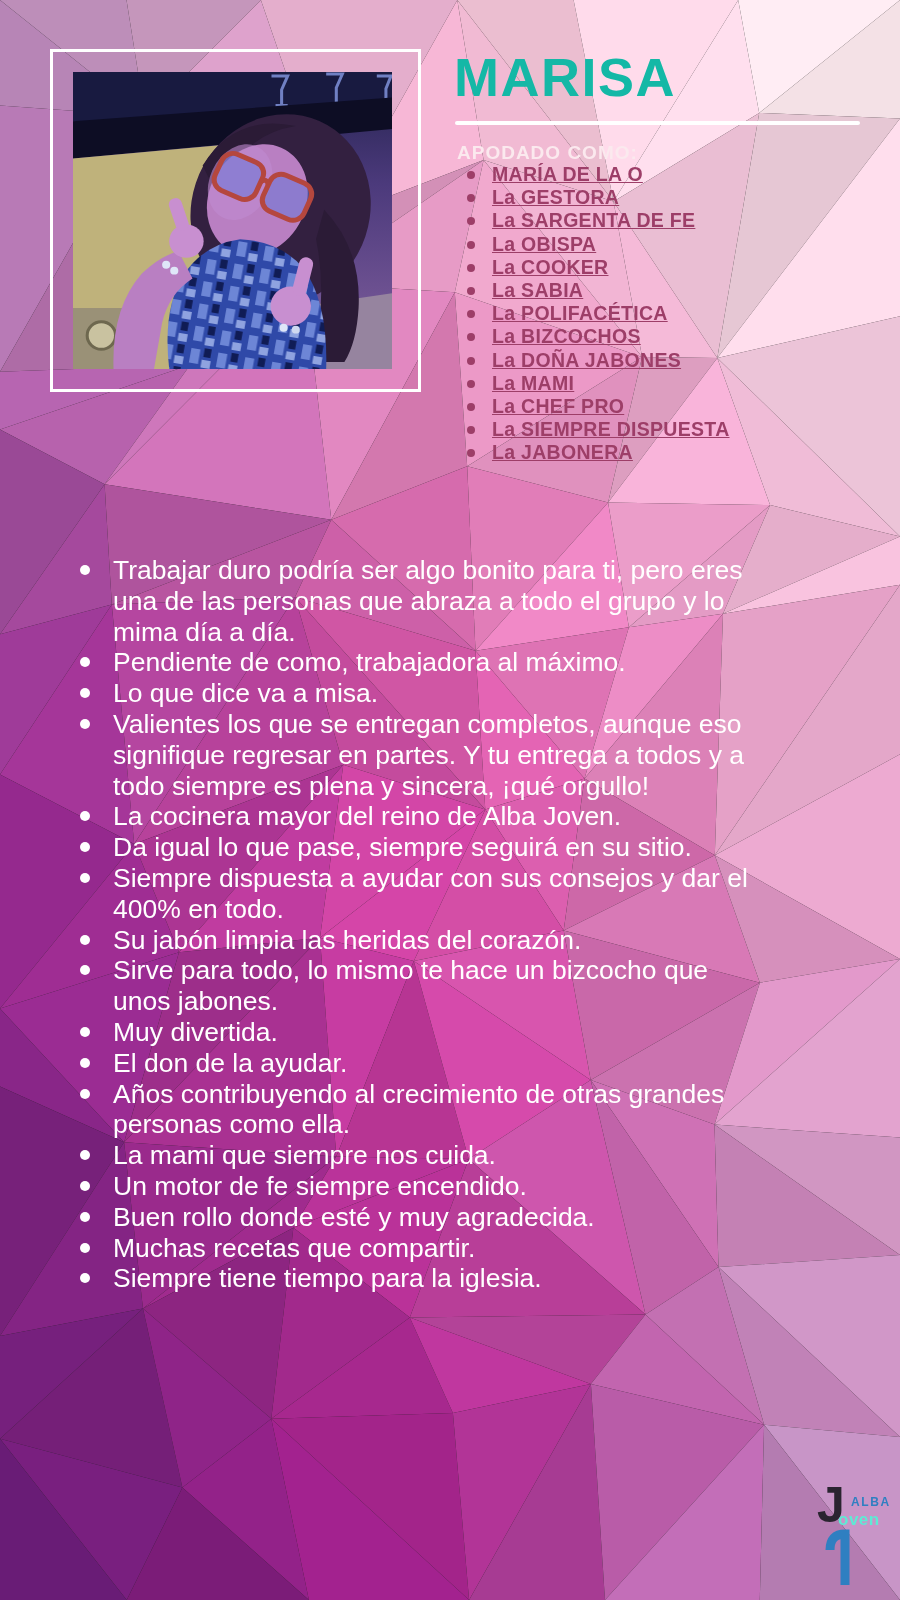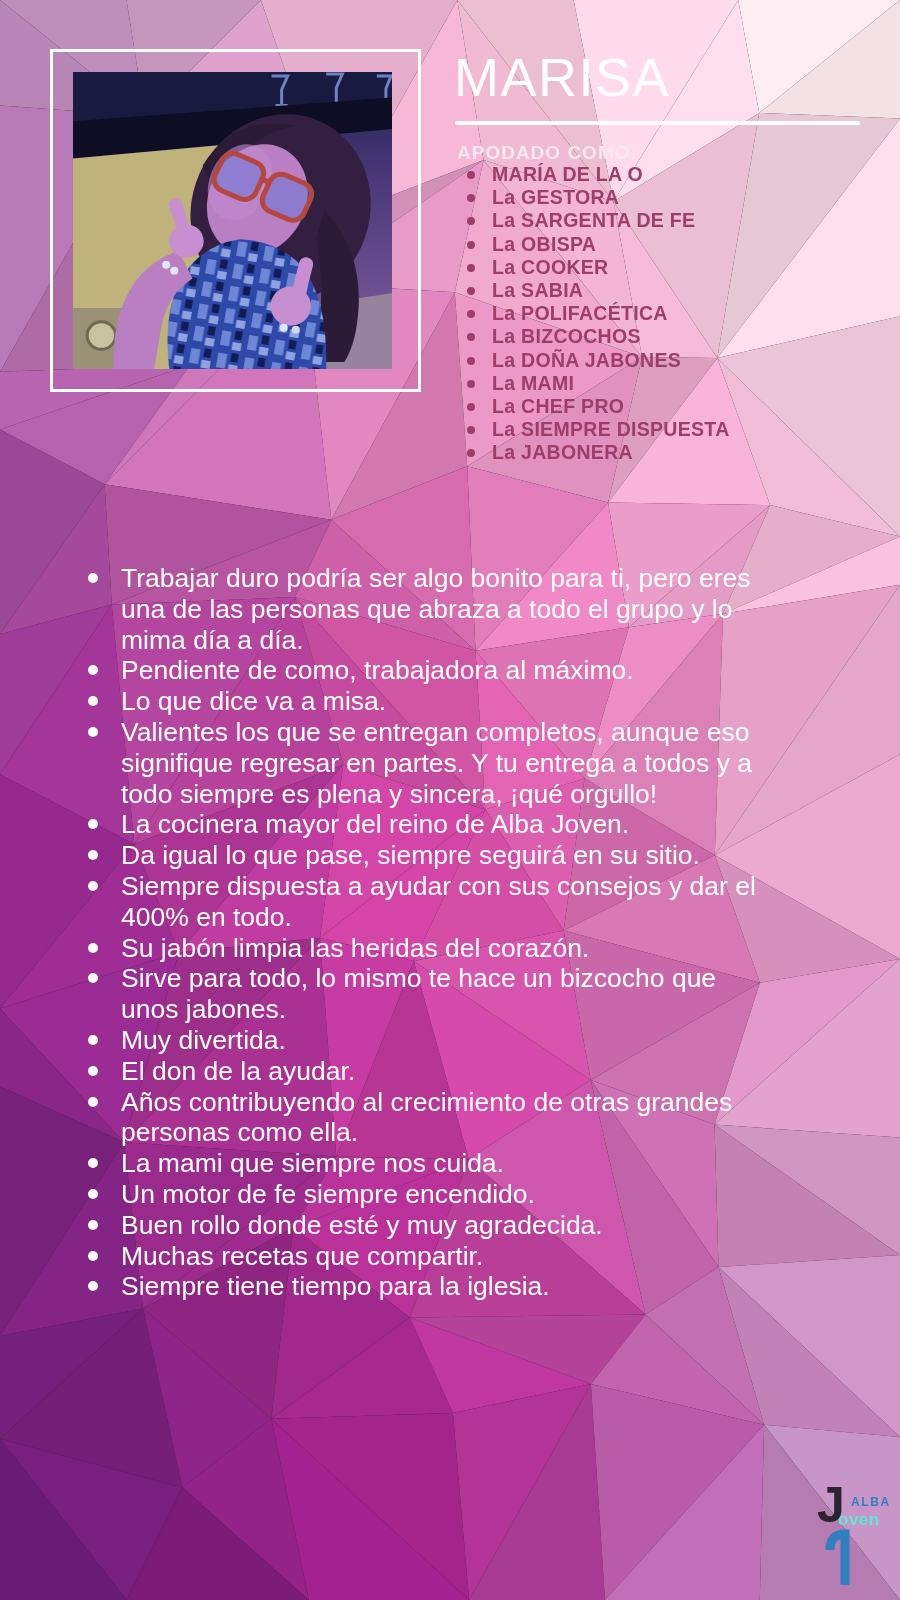--- a/index.html
+++ b/index.html
@@ -12,47 +12,48 @@
   
   .photo-frame{
     position:absolute;left:50px;top:49px;width:371px;height:343px;
     border:3px solid #ffffff;box-sizing:border-box;padding:20px 26px 20px 20px;
   }
   .photo-frame svg{display:block;width:100%;height:100%;}
 
   
   .page-title{
     position:absolute;left:454px;top:50px;
-    font-size:54px;font-weight:400;color:#ffffff;letter-spacing:1.5px;line-height:1;
+    font-size:54px;font-weight:700;color:#14b8a6;letter-spacing:1.5px;line-height:1;
   }
   .title-divider{
     position:absolute;left:455px;top:121px;width:405px;height:4px;
     background:#ffffff;border-radius:2px;
   }
   .nick-heading{
     position:absolute;left:457px;top:142px;
     font-size:19px;font-weight:600;color:#fbe9ee;letter-spacing:1px;
   }
   ul.nicknames{
     position:absolute;left:460px;top:163px;margin:0;padding:0;list-style:none;
     color:#9d3e68;
+    text-decoration:underline;
   }
   ul.nicknames li{
     position:relative;padding-left:32px;
     font-size:19.5px;font-weight:700;line-height:23.2px;letter-spacing:0.3px;
     white-space:pre-line;
   }
   ul.nicknames li::before{
     content:"";position:absolute;left:7px;top:8px;width:8px;height:8px;
     border-radius:50%;background:#9d3e68;
   }
 
   
   ul.traits{
-    position:absolute;left:66px;top:547px;width:784px;margin:16px;padding:0;list-style:none;
+    position:absolute;left:66px;top:547px;width:784px;margin:8px;padding:0;list-style:none;
     color:#ffffff;
   }
   ul.traits li{
     position:relative;padding-left:39px;
     font-size:26.5px;font-weight:300;line-height:30.8px;
     white-space:pre-line;
   }
   ul.traits li::before{
     content:"";position:absolute;left:6px;top:10px;width:10px;height:10px;
     border-radius:50%;background:#ffffff;

